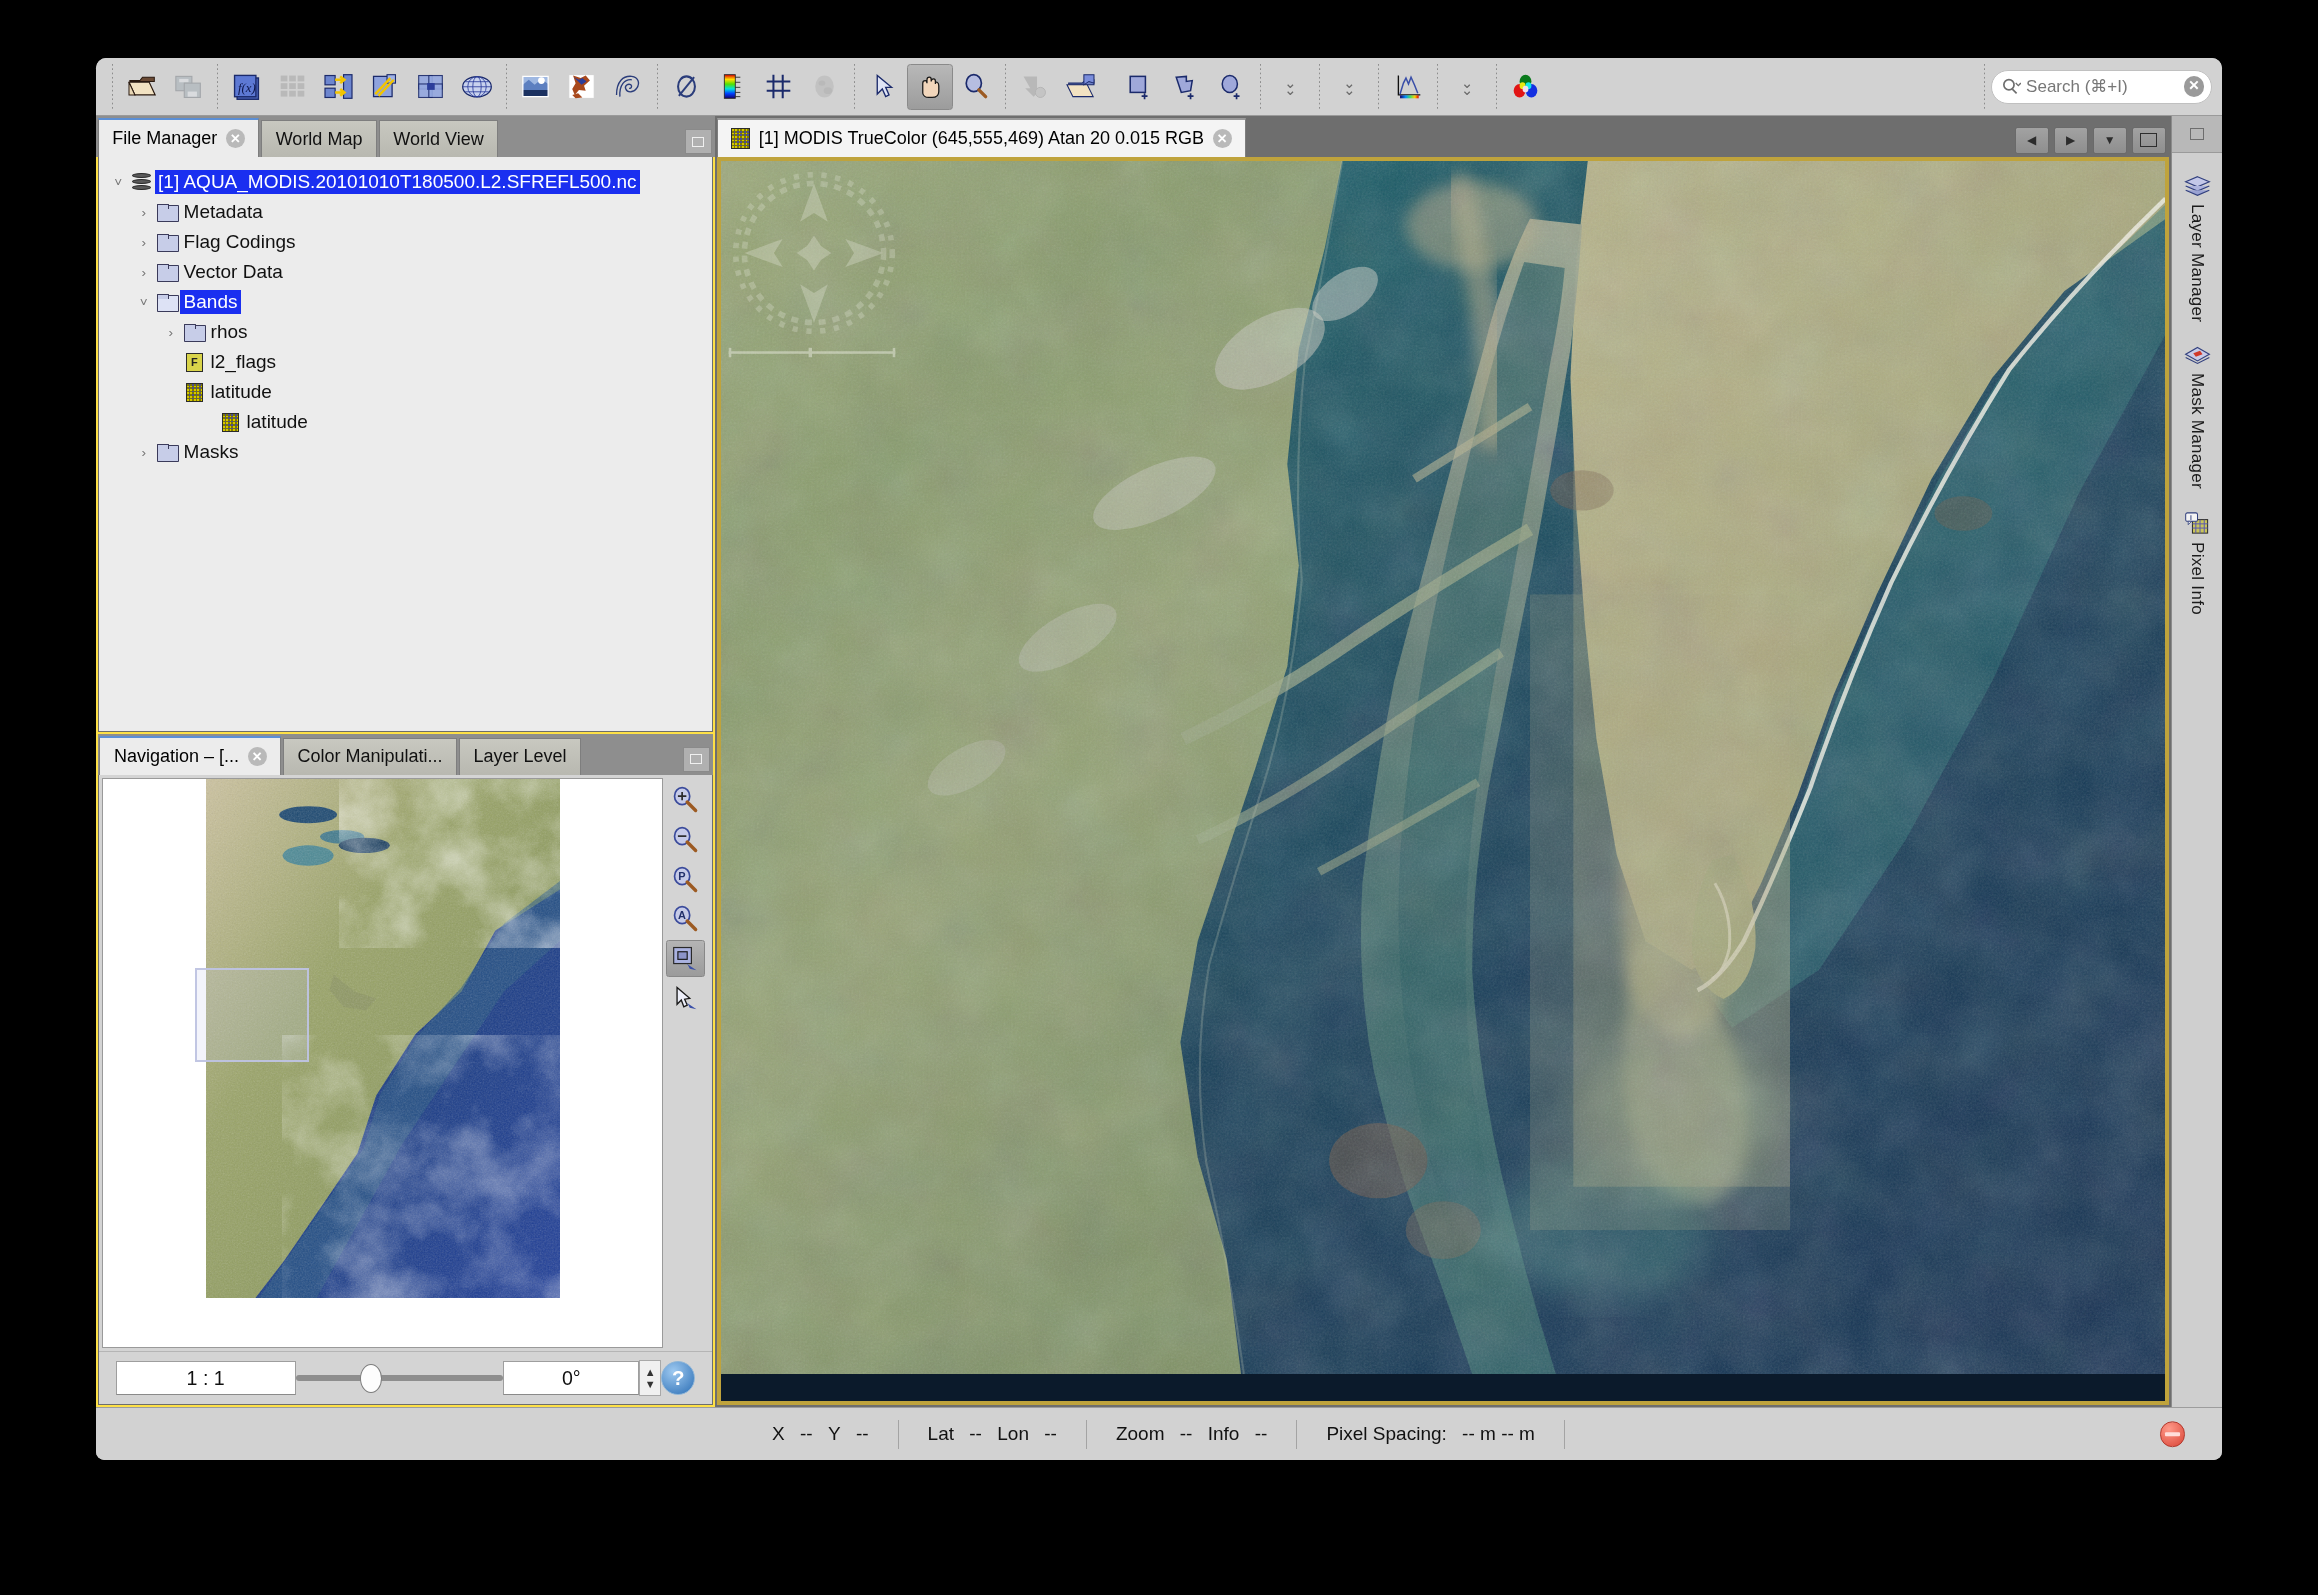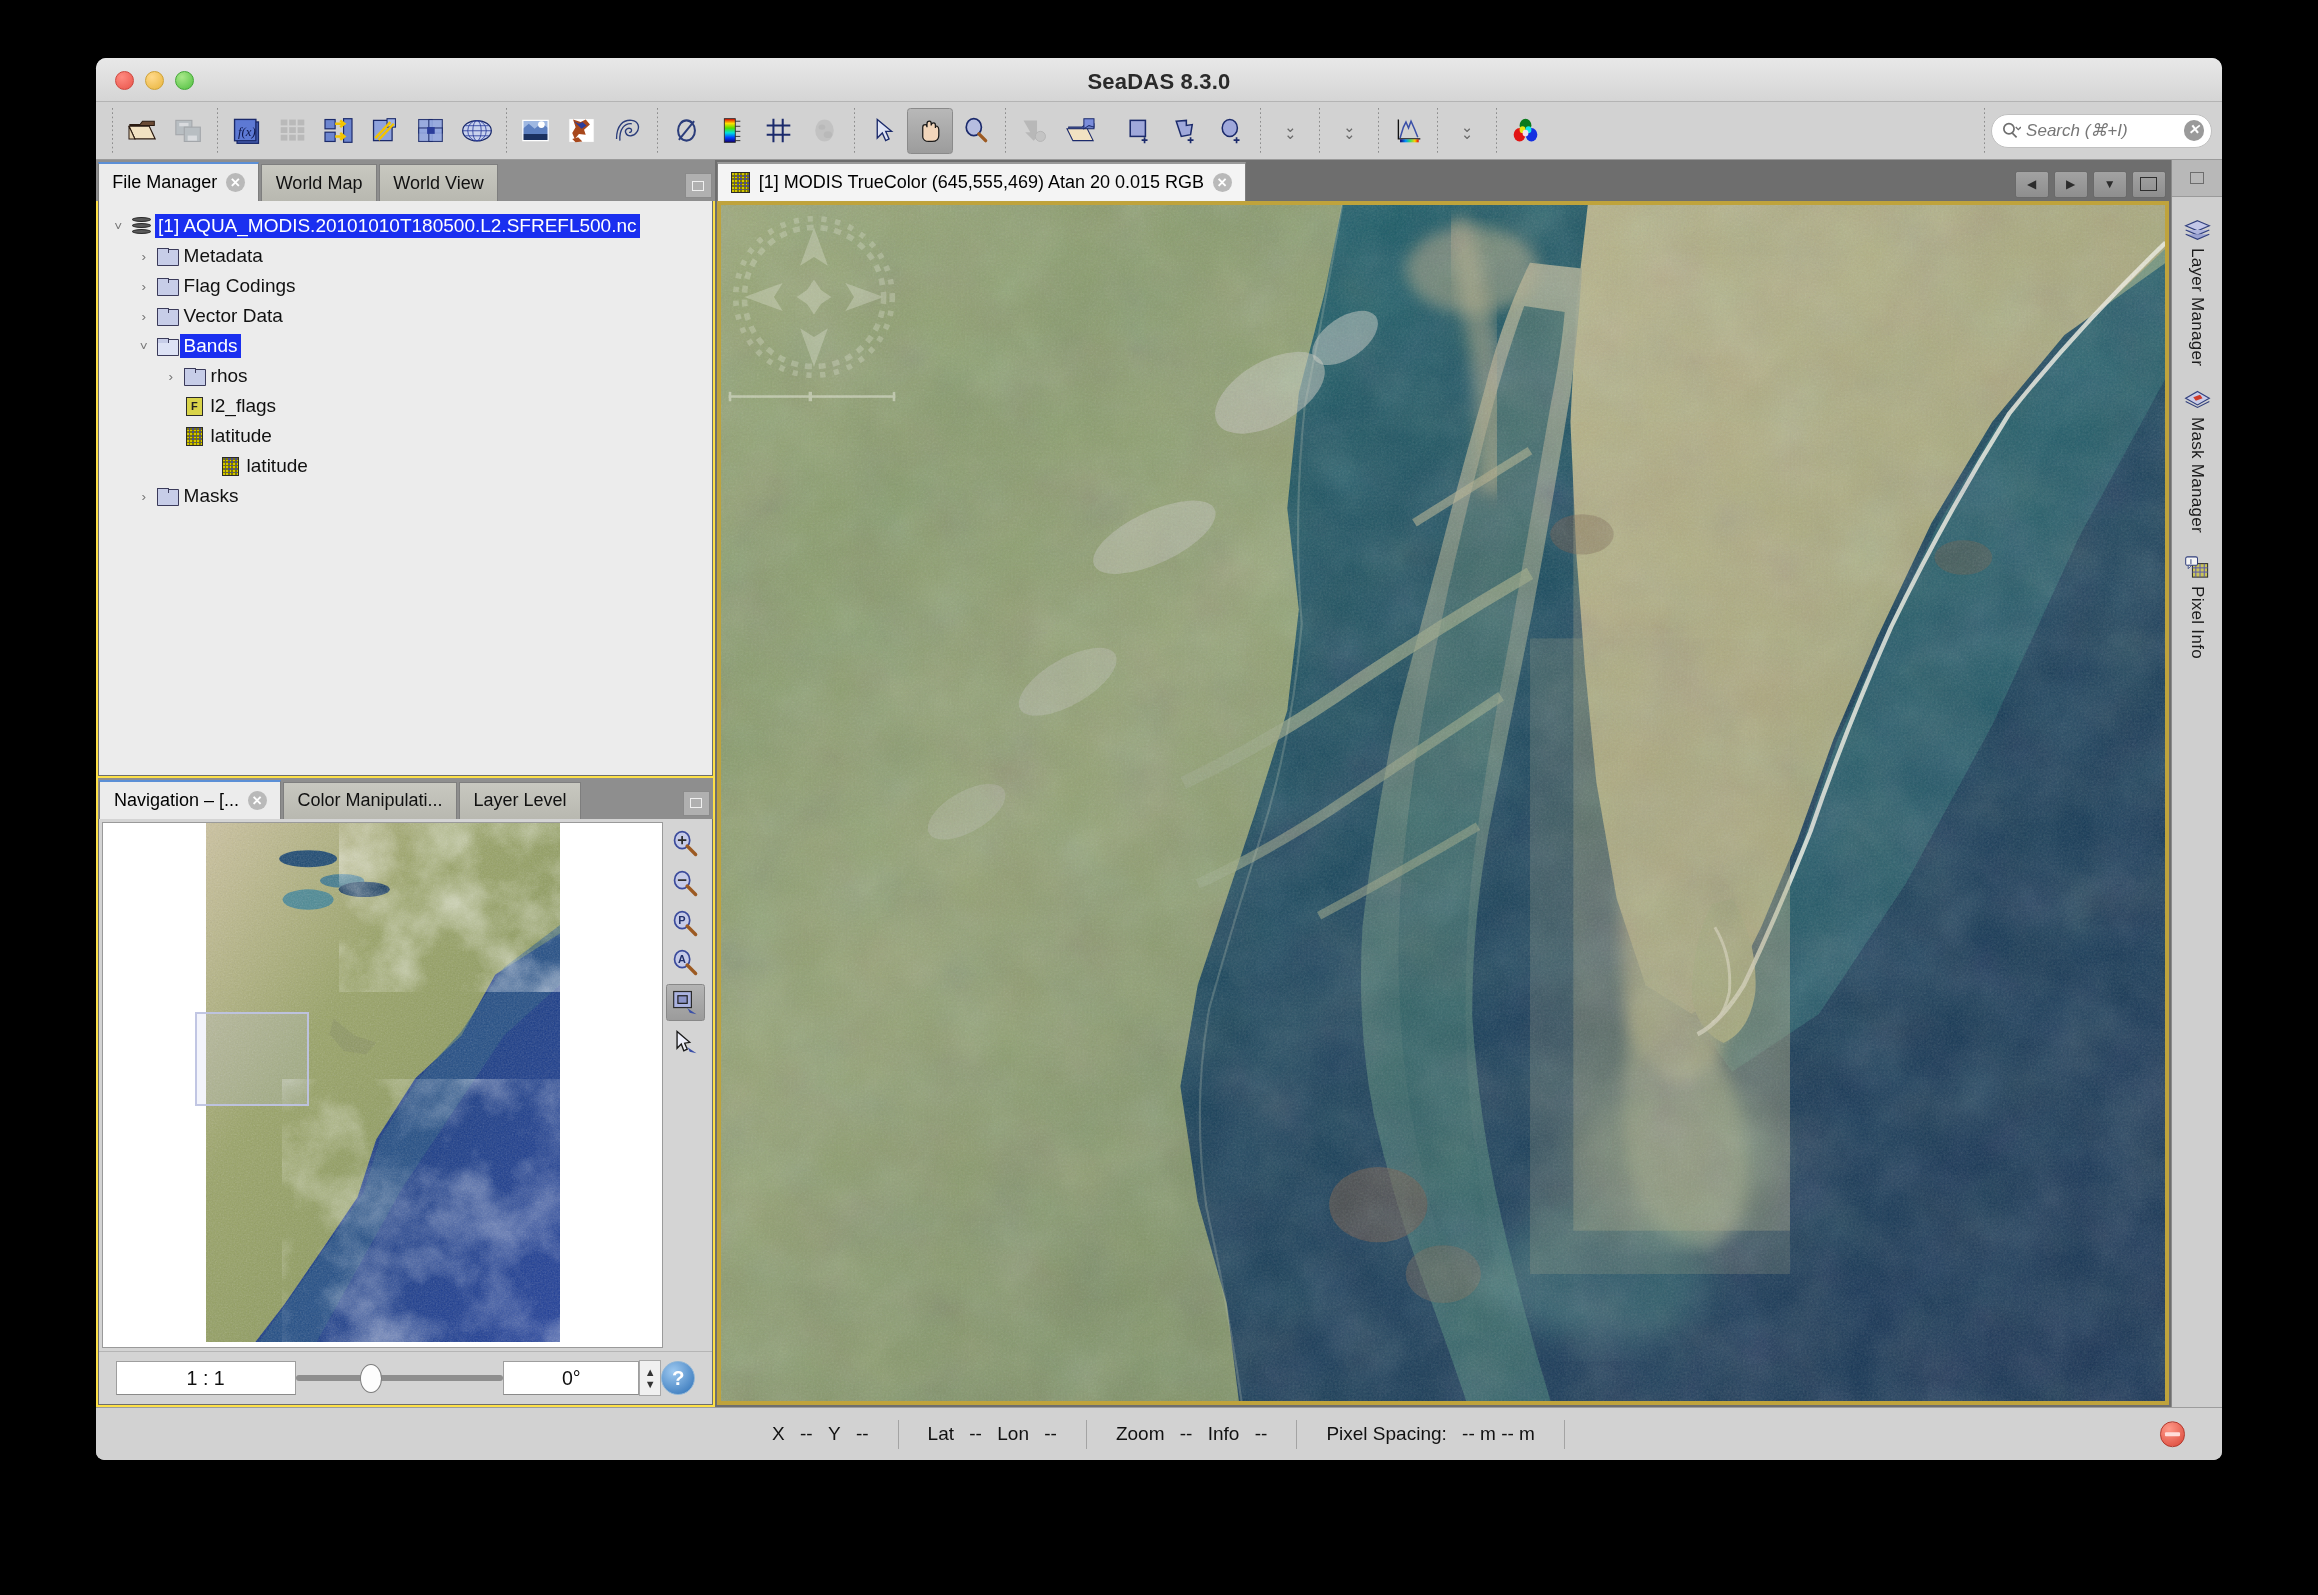--- a/index.html
+++ b/index.html
@@ -56,21 +56,21 @@
     border-radius: 3.4px; position: relative;
   }
   .tbtn.active {
     background: linear-gradient(to bottom, #b8b8b8, #9c9c9c);
     border: 0.9px solid #8a8a8a;
   }
   .tbtn svg { display: block; }
   .tbtn.dim { opacity: .45; }
   .chev { font-size: 14.5px; color: #6b6b6b; line-height: 6.8px; text-align: center; }
 
-  #search-wrap { margin-left: auto; display: flex; align-items: center; font-style: italic; }
+  #search-wrap { margin-left: auto; display: flex; align-items: center; }
   #search-box {
     width: 221px; height: 34px; background: #fff;
     border: 0.9px solid #c0c0c0; border-radius: 17px;
     display: flex; align-items: center; gap: 5.1px;
     padding: 0 6.8px 0 10.2px;
     font-size: 17px; color: #777;
   }
   #search-text { flex: 1; white-space: nowrap; overflow: hidden; }
   .clear-x {
     width: 20.4px; height: 20.4px; border-radius: 50%;
@@ -230,28 +230,20 @@
     border: 0.9px solid #b23a2e;
     display: flex; align-items: center; justify-content: center;
   }
   #stop-indicator i { display:block; width: 15.3px; height: 4.3px; background: #ffdedb; border-radius: 0.9px; }
 </style>
 </head>
 <body>
 
 <div id="app-window">
 
-  <div id="titlebar">
-    <div class="traffic">
-      <div class="light red"></div>
-      <div class="light yellow"></div>
-      <div class="light green"></div>
-    </div>
-    <div class="title">SeaDAS 8.3.0</div>
-  </div>
 
   <div id="toolbar">
     <div class="tsep"></div>
 
     <div class="tbtn">
       <svg width="31" height="27" viewBox="0 0 36 32">
         <path d="M3 9 L15 9 L18 5 L32 5 L32 10 L3 10 Z" fill="#6a4a34" stroke="#2a1a10" stroke-width="1.2"></path>
         <path d="M2 11 L26 11 L33 26 L9 26 Z" fill="#f2e2c2" stroke="#2a1a10" stroke-width="1.4"></path>
         <path d="M2 11 L2 26 L9 26 Z" fill="#e8d6b4" stroke="#2a1a10" stroke-width="1.2"></path>
       </svg>

